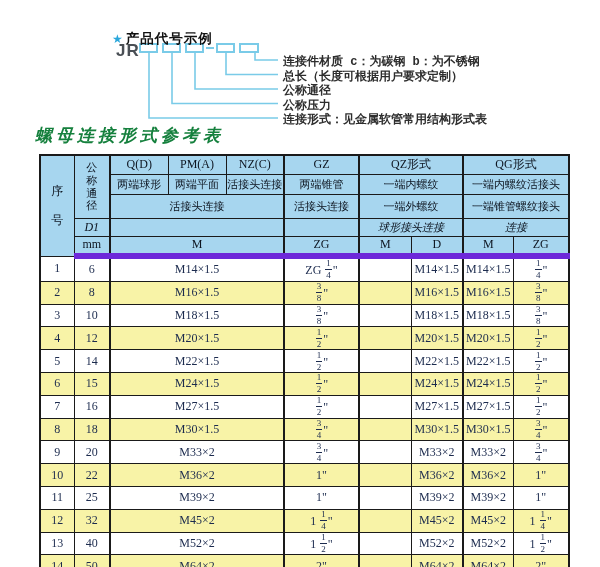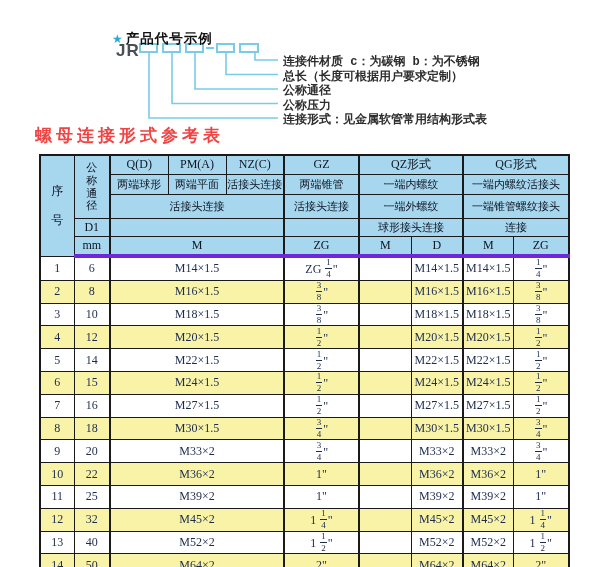--- a/index.html
+++ b/index.html
@@ -24,42 +24,42 @@
     position:absolute;left:0;white-space:nowrap;font-size:12px;font-weight:bold;color:#2e2e2e;
     font-family:Liberation Mono, monospace;
   }
   .dlabel:nth-child(1){top:53px;}
   .dlabel:nth-child(2){top:67.5px;}
   .dlabel:nth-child(3){top:82px;}
   .dlabel:nth-child(4){top:96.5px;}
   .dlabel:nth-child(5){top:111px;}
   
   .tbl-title{
-    position:absolute;left:35px;top:124px;font-size:17px;font-weight:bold;
-    color:#ef4444;letter-spacing:4px;font-family:"Liberation Serif","DejaVu Serif",serif;
+    position:absolute;left:35px;top:124px;font-size:17px;font-weight:bold;font-style:italic;
+    color:#15803d;letter-spacing:4px;font-family:"Liberation Serif","DejaVu Serif",serif;
   }
   
   table.ref{
     position:absolute;left:39px;top:154px;border-collapse:collapse;table-layout:fixed;
     width:529px;
   }
   table.ref th,table.ref td{
     border:1px solid #1a1a1a;padding:0;text-align:center;vertical-align:middle;
     overflow:hidden;
   }
   table.ref{border:2px solid #1a1a1a;}
-  table.ref thead tr:last-child th{border-bottom:4px solid #6d28d9;}
+  table.ref thead tr:last-child th{border-bottom:6px solid #6d28d9;}
   .bl2{border-left-width:2px !important;}
   table.ref th{
     background:#A7D6EF;font-weight:normal;color:#0d1520;font-size:11px;
   }
   table.ref th.code{font-size:12px;font-family:"Liberation Serif","DejaVu Serif",serif;margin-left:45px;}
   table.ref td{color:#1C2B4E;font-size:12px;background:#fff;}
   table.ref tr.alt td{background:#F8F3A7;}
-  tr.hr1{height:19px;}tr.hr2{height:20px;}tr.hr3{height:24px;}tr.hr4{height:18px;}tr.hr5{height:20px;}
+  tr.hr1{height:19px;}tr.hr2{height:20px;}tr.hr3{height:24px;}tr.hr4{height:18px;font-style:italic;}tr.hr5{height:20px;}
   table.ref tbody td{height:21.8px;}
   .vtext{line-height:1.15;font-size:11px;}
   .vtext.wide{line-height:2.4;font-size:12px;}
   
   .frac{display:inline-block;vertical-align:-0.5em;text-align:center;font-size:9px;line-height:1;margin:0 1px;}
   .frac .fn{display:block;border-bottom:1px solid currentColor;padding:0 1px 1px 1px;}
   .frac .fd{display:block;padding-top:1px;}
 </style>
 </head>
 <body>

